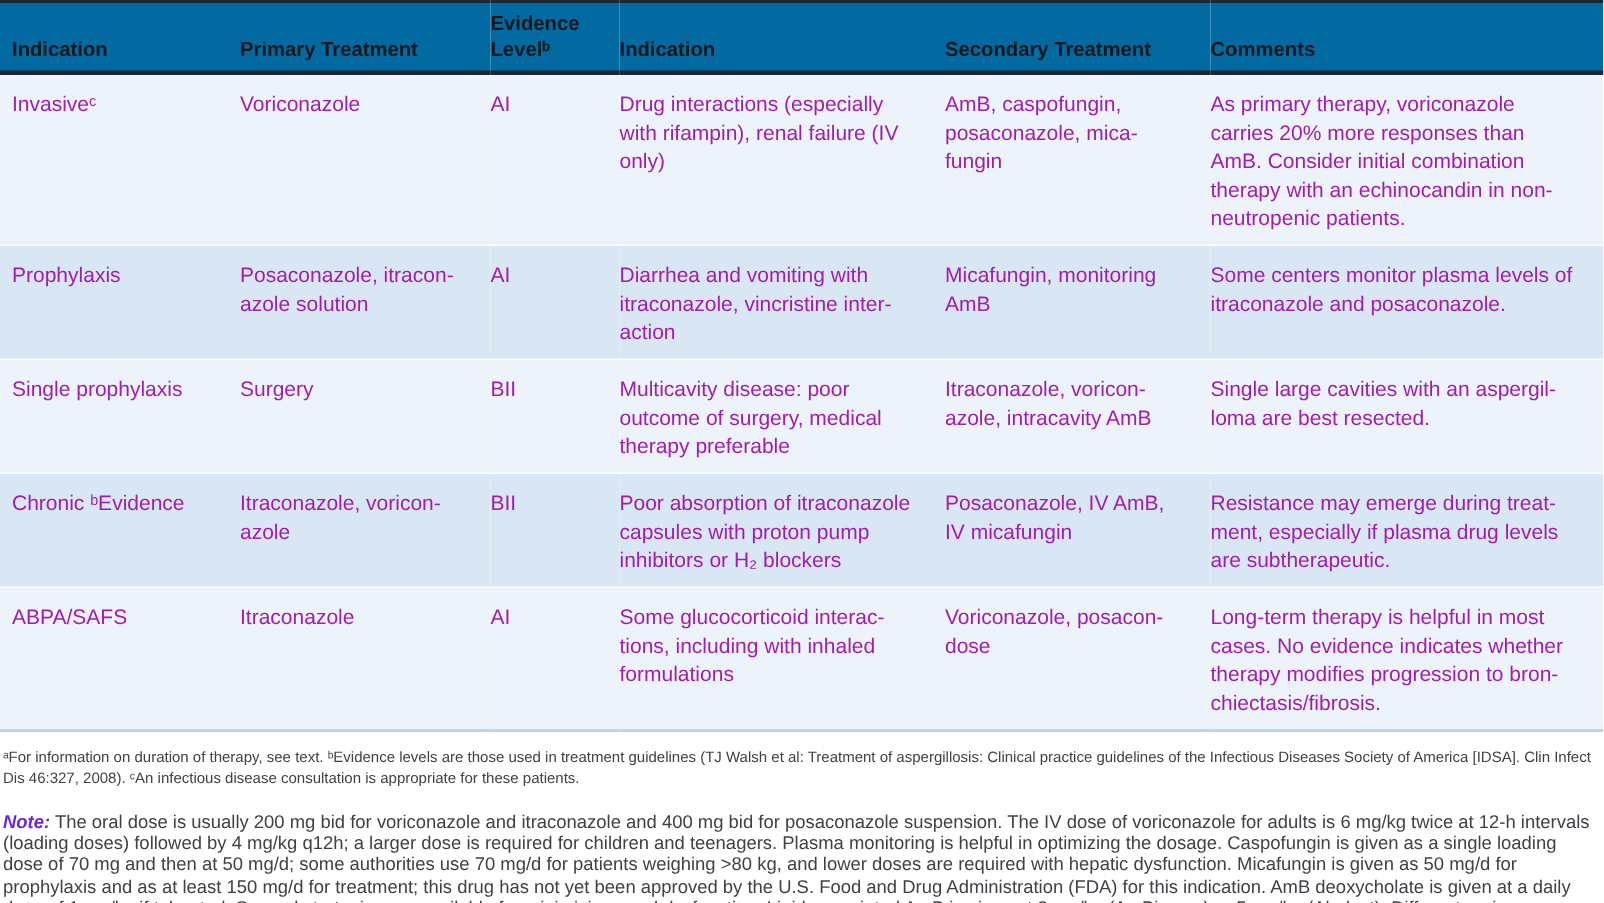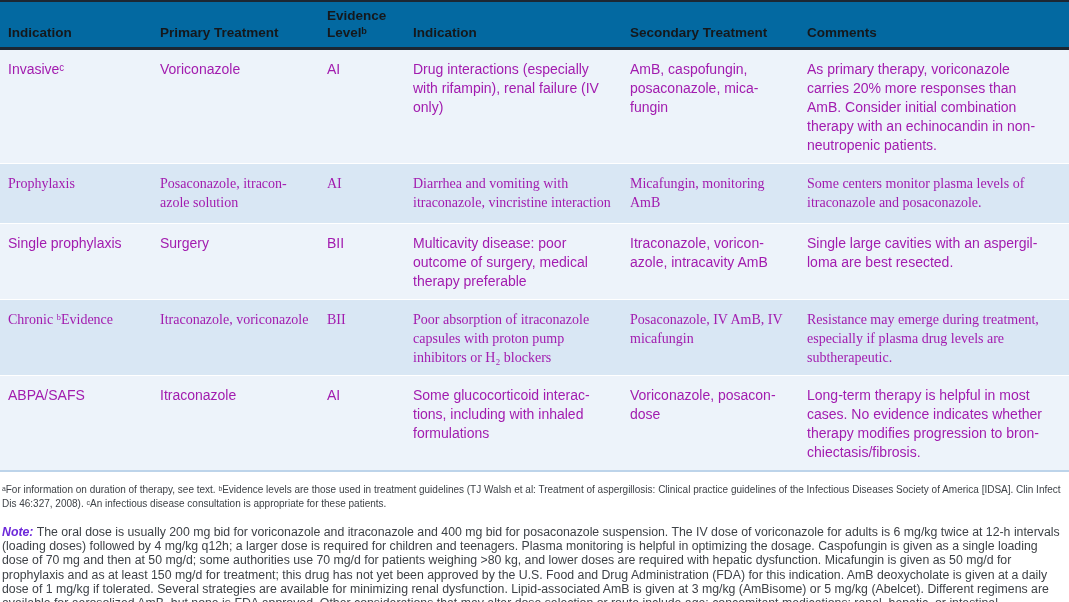--- a/index.html
+++ b/index.html
@@ -23,21 +23,21 @@
     font-size:13.5px;line-height:17px;text-align:left;vertical-align:bottom;
     padding:5px 14px 6px 0;border-bottom:3px solid #1c2733;
   }
   thead th.first, tbody td.first{padding-left:8px;}
   tbody td{
     vertical-align:top;font-size:14px;line-height:19px;
     padding:10px 16px 8px 0;border-top:1.5px solid #ffffff;
     color:#a21caf;
   }
   tr.r-light{background:#edf3fa;}
-  tr.r-blue{background:#d9e7f4;font-family:Liberation Serif, serif;}
+  tr.r-blue{background:#d9e7f4;}
   .fnote{
     margin:11px 4px 0 2px;font-size:10px;line-height:14.4px;color:#3e4247;
   }
   .note,.abbr{
     margin:13px 4px 0 2px;font-size:12.3px;line-height:14.3px;color:#3e4247;
   }
   .lbl{font-weight:bold;font-style:italic;color:#6d28d9;}
 </style>
 </head>
 <body>

